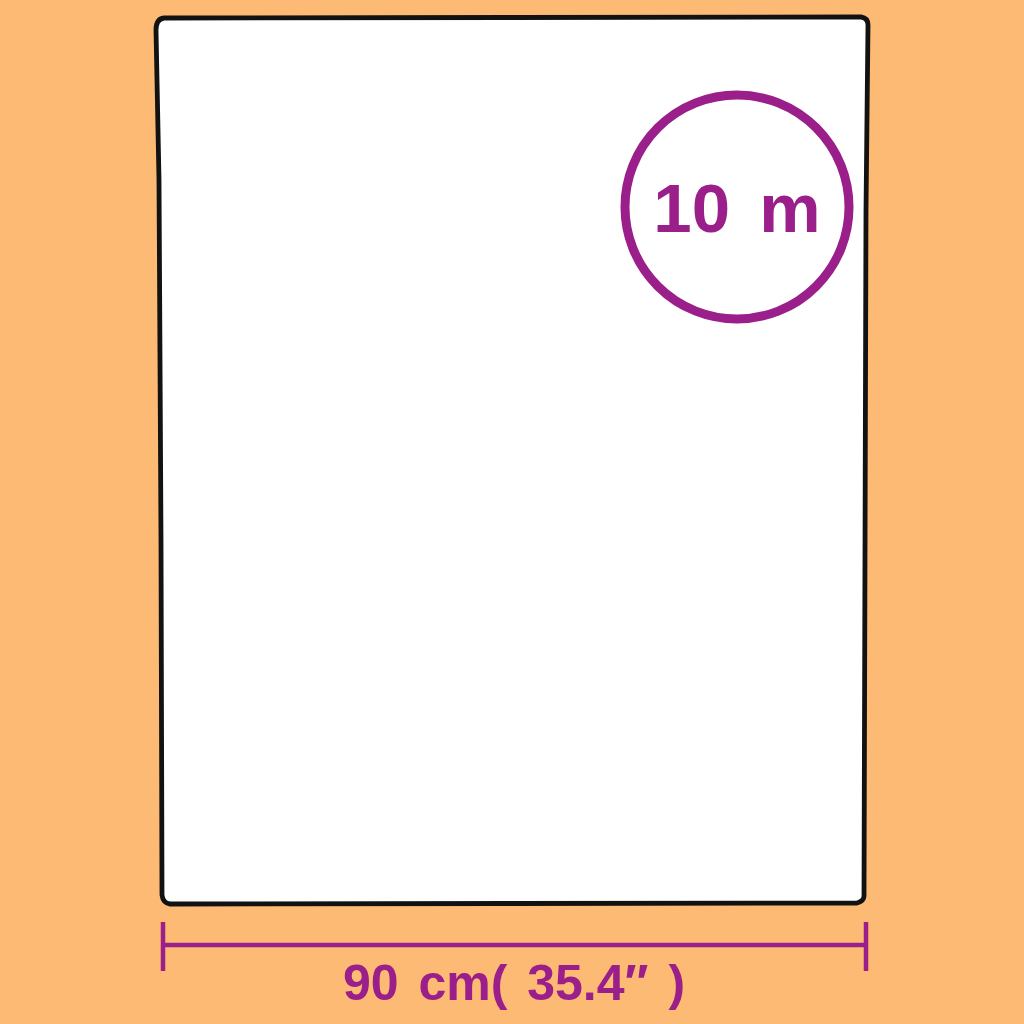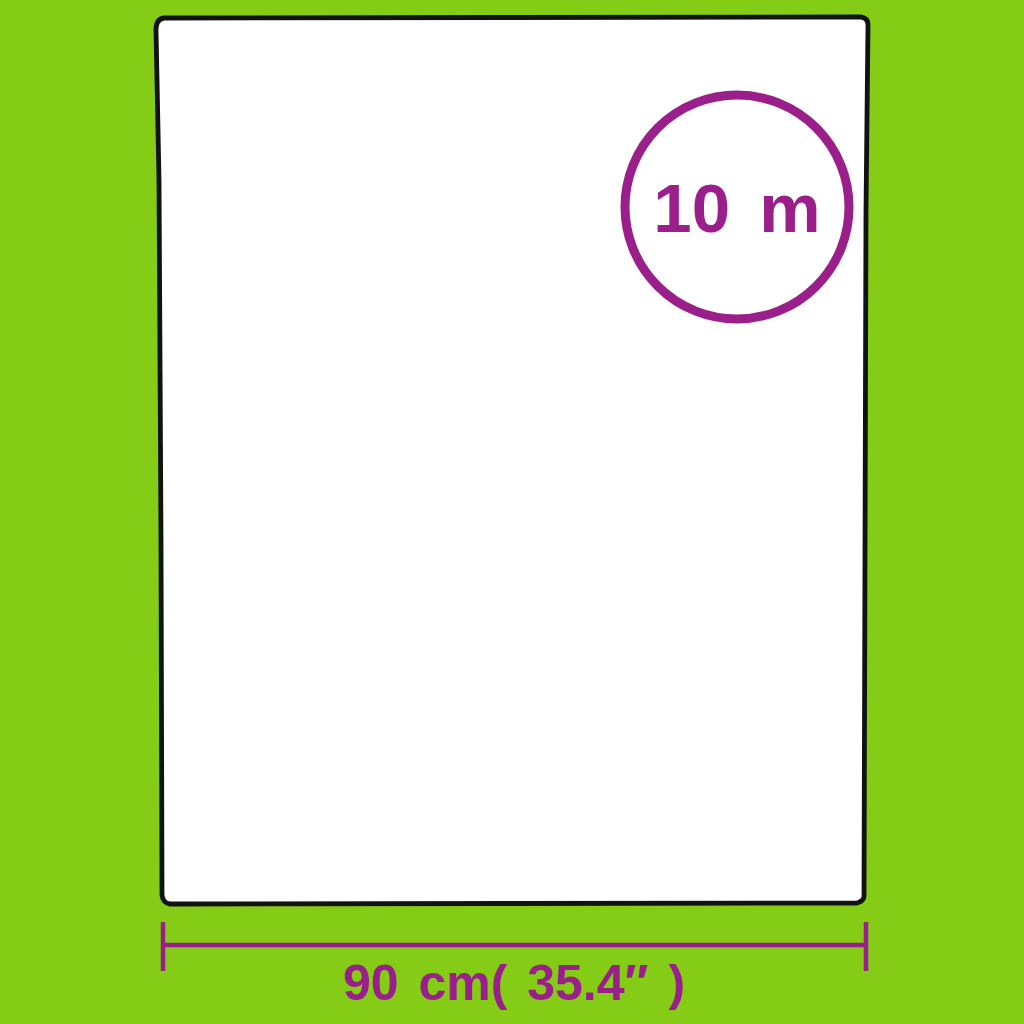--- a/index.html
+++ b/index.html
@@ -7,21 +7,21 @@
     padding: 0;
     width: 1024px;
     height: 1024px;
     background: #ffffff;
     overflow: hidden;
   }
   .stage {
     position: relative;
     width: 1024px;
     height: 1024px;
-    background: #84cc16;
+    background: #fdba74;
   }
   svg { display: block; }
   .badge-text {
     font-family: "Liberation Sans", "DejaVu Sans", sans-serif;
     font-weight: 700;
     font-size: 69px;
     text-anchor: middle;
     word-spacing: 10px;
   }
   .dim-text {

